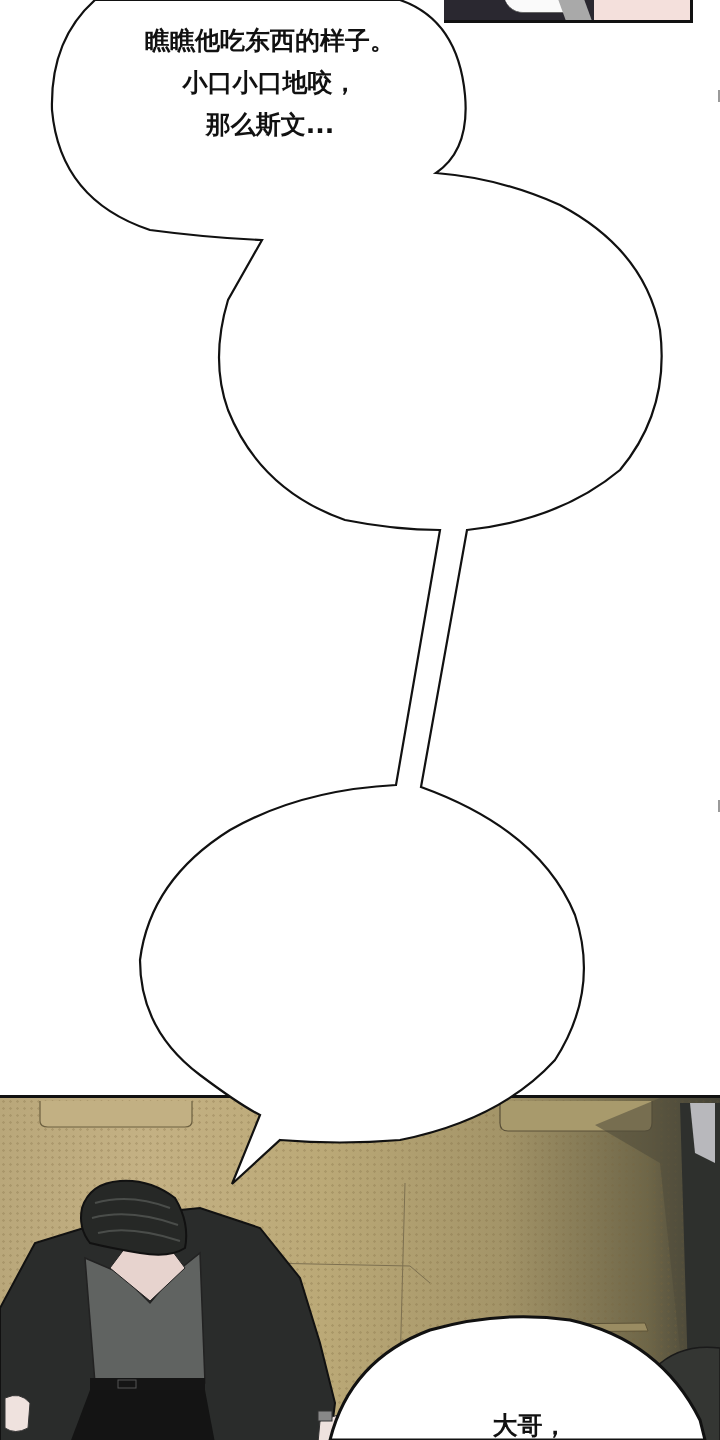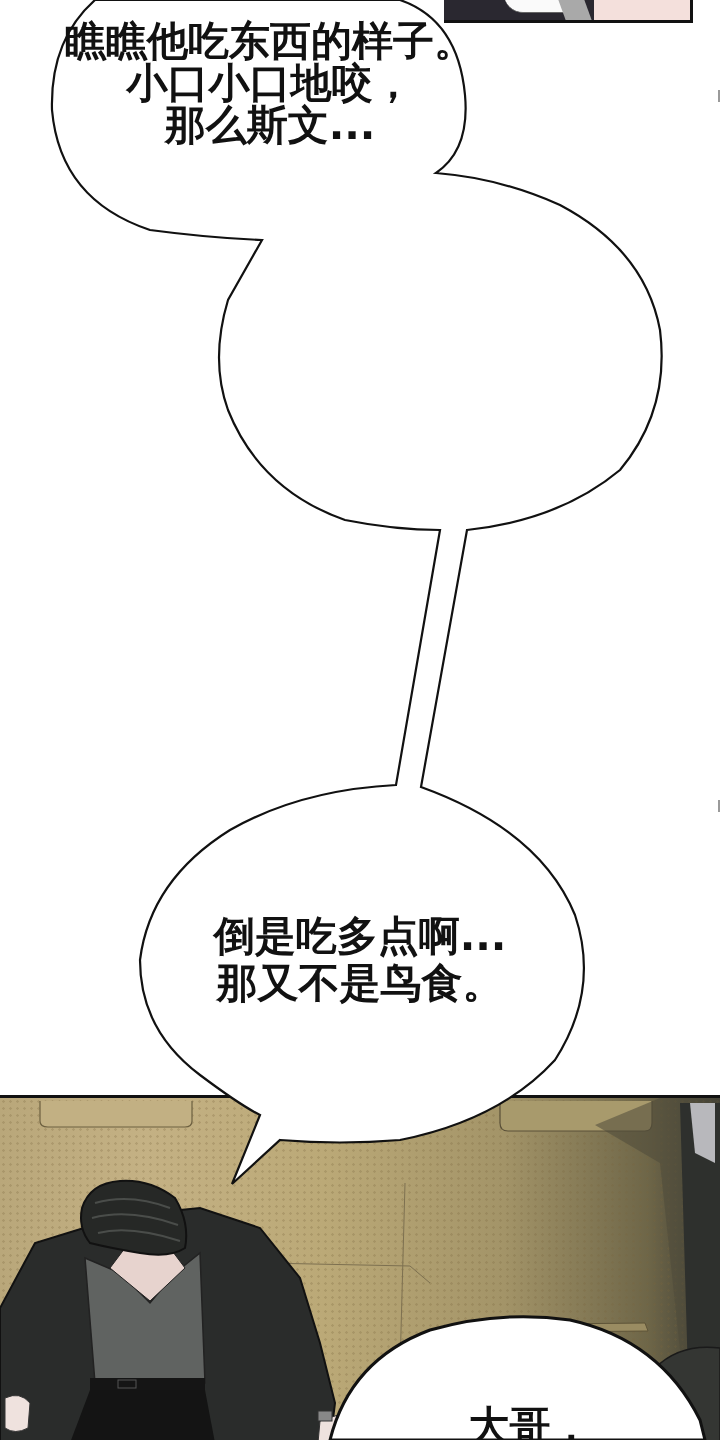--- a/index.html
+++ b/index.html
@@ -7,21 +7,21 @@
     .page { position: absolute; left: 0; top: 0; width: 720px; height: 1440px; background: #ffffff; }
     .top-panel { position: absolute; left: 444px; top: 0; width: 246px; height: 20px; background: #2a2830; border-bottom: 3px solid #111; border-right: 3px solid #111; overflow: hidden; }
     .top-panel .skin { position: absolute; left: 150px; top: 0; width: 96px; height: 20px; background: #f4e0dc; }
     .top-panel .collar { position: absolute; left: 60px; top: -6px; width: 80px; height: 18px; background: #fafafa; border-radius: 0 0 40px 40px; border-bottom: 1px solid #666; }
     .top-panel .grey { position: absolute; left: 118px; top: 0; width: 26px; height: 20px; background: #a9a9a9; transform: skewX(20deg); }
     .edge-mark { position: absolute; width: 2px; background: #9a9a9a; }
     .scene { position: absolute; left: 0; top: 1095px; width: 720px; height: 345px; overflow: hidden; border-top: 3px solid #111;
       background: linear-gradient(90deg, #b9a77a 0%, #c4b184 20%, #bba977 45%, #a39468 70%, #6e6648 90%, #3a3a33 100%); }
     .scene .dots { position: absolute; inset: 0; background-image: radial-gradient(rgba(120,100,60,0.25) 1px, transparent 1.5px); background-size: 7px 7px; }
     .bubbles { position: absolute; left: 0; top: 0; width: 720px; height: 1440px; }
-    .bubble-text { position: absolute; text-align: center; color: #111; font-weight: bold; font-size: 41px; line-height: 42px; white-space: pre; }
+    .bubble-text { position: absolute; text-align: center; color: #111; font-weight: bold; font-size: 25px; line-height: 42px; white-space: pre; }
     .bubble-text.b1 { left: 60px; top: 20px; width: 420px; }
     .bubble-text.b2 { left: 250px; top: 230px; width: 390px; line-height: 46px; }
     .bubble-text.b3 { left: 170px; top: 913px; width: 380px; line-height: 47px; }
     .bubble-text.b4 { left: 390px; top: 1405px; width: 280px; }
   </style>
 </head>
 <body>
 
 <div class="page">
 
@@ -101,16 +101,14 @@
       Q670 410 660 330
       Q645 250 560 205
       Q500 178 436 173 Z" fill="#ffffff" stroke="#111111" stroke-width="2.2" stroke-linejoin="miter"></path>
 
     <path d="M330 1440 Q350 1360 430 1330 Q500 1310 570 1320 Q660 1340 700 1420 L705 1440 Z" fill="#ffffff" stroke="#111111" stroke-width="3"></path>
   </svg>
 
   <div class="bubble-text b1">瞧瞧他吃东西的样子。
 小口小口地咬，
 那么斯文...</div>
-  <div class="bubble-text b3">倒是吃多点啊...
-那又不是鸟食。</div>
   <div class="bubble-text b4">大哥，</div>
 </div>
 
 </body></html>

